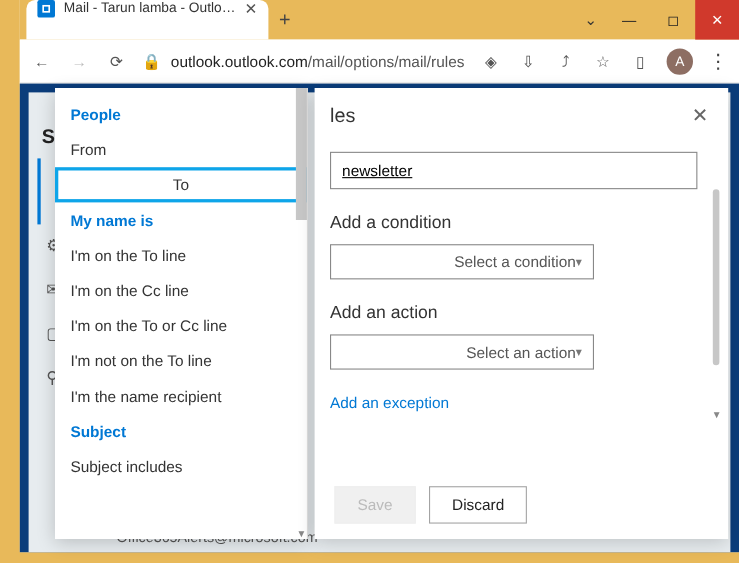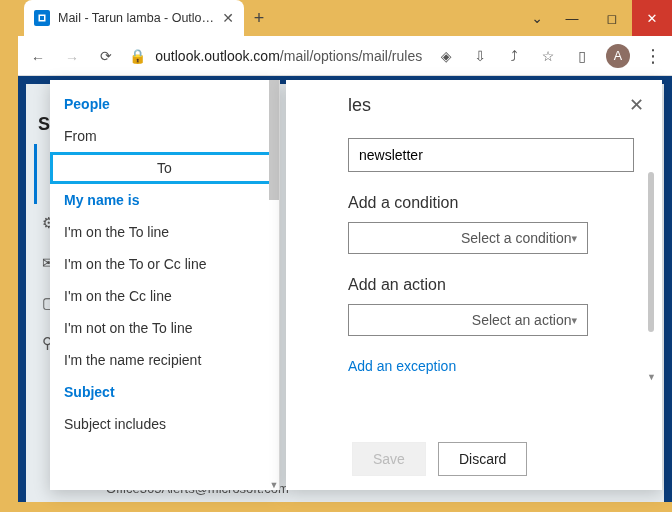--- a/index.html
+++ b/index.html
@@ -1,21 +1,21 @@
 <!DOCTYPE html>
 <html><head>
 <meta charset="utf-8">
 <style>
   * { box-sizing: border-box; margin: 0; padding: 0; }
   body { font-family: "Segoe UI", Arial, sans-serif; font-size: 14px; background: #e8b95a; width: 672px; height: 512px; overflow: hidden; }
   .window { position: absolute; left: 18px; top: 0; right: 0; bottom: 10px; background: #fff; }
   
   
   .titlebar { height: 36px; display: flex; align-items: stretch; background: #e8b95a; }
-  .tab { display: flex; align-items: center; background: #fff; border-radius: 8px 8px 0 0; padding: 0 10px; margin-left: 6px; width: 220px; gap: 8px; }
+  .tab { display: flex; align-items: flex-start; background: #fff; border-radius: 8px 8px 0 0; padding: 0 10px; margin-left: 6px; width: 220px; gap: 8px; }
   .favicon { width: 16px; height: 16px; background: #0078d4; display: flex; align-items: center; justify-content: center; border-radius: 2px; }
   .favicon svg { width: 10px; height: 10px; }
   .tab-title { flex: 1; overflow: hidden; white-space: nowrap; text-overflow: ellipsis; font-size: 12.5px; color: #333; }
   .tab-close { color: #555; font-size: 14px; cursor: pointer; }
   .newtab { width: 30px; display: flex; align-items: center; justify-content: center; color: #444; font-size: 18px; cursor: pointer; }
   .title-spacer { flex: 1; }
   .title-chevron { width: 30px; display: flex; align-items: center; justify-content: center; color: #333; font-size: 14px; }
   .win-btn { width: 40px; display: flex; align-items: center; justify-content: center; font-size: 13px; color: #222; }
   .win-close { background: #d0392c; color: #fff; }
   
@@ -41,28 +41,28 @@
   
   .dropdown { position: absolute; left: 32px; top: 80px; width: 230px; bottom: 12px; background: #fff; box-shadow: 0 4px 16px rgba(0,0,0,.2); border-right: 1px solid #ddd; overflow: hidden; }
   .dd-scroll { position: absolute; right: 0; top: 0; width: 10px; height: 120px; background: #c7c7c7; border-radius: 0; }
   .dd-scroll-bot { position: absolute; right: 0; bottom: 0; width: 10px; height: 10px; display: flex; align-items: center; justify-content: center; font-size: 9px; color: #888; }
   .dd-list { padding: 8px 0; overflow-y: auto; height: 100%; }
   .dd-hdr { color: #0078d4; font-weight: 600; padding: 8px 14px; font-size: 14px; }
   .dd-item { padding: 8px 14px; color: #333; font-size: 14px; cursor: pointer; }
   .dd-item.highlight { padding: 5px 11px; border: 3px solid #0ea5e9; text-align: center; }
   
   
-  .modal { position: absolute; left: 268px; top: 80px; right: 10px; bottom: 12px; background: #fff; box-shadow: 0 4px 16px rgba(0,0,0,.18); display: flex; flex-direction: column; padding-left: 48px; }
+  .modal { position: absolute; left: 268px; top: 80px; right: 10px; bottom: 12px; background: #fff; box-shadow: 0 4px 16px rgba(0,0,0,.18); display: flex; flex-direction: column; }
   .modal-header { display: flex; align-items: center; justify-content: space-between; padding: 14px 18px 4px 14px; }
   .modal-title { font-size: 18px; color: #333; }
   .modal-close { font-size: 18px; color: #666; cursor: pointer; }
   .modal-body { flex: 1; padding: 0 28px 0 14px; position: relative; overflow: hidden; }
   .modal-scroll { position: absolute; right: 8px; top: 52px; width: 6px; height: 160px; background: #c7c7c7; border-radius: 3px; }
   .modal-scroll-bot { position: absolute; right: 6px; bottom: 50px; font-size: 9px; color: #888; }
-  .input { width: 100%; border: 1px solid #888; padding: 8px 10px; font-size: 14px; margin-top: 18px; font-family: inherit; }
+  .input { width: 100%; border: 1px solid #888; padding: 8px 10px; font-size: 14px; margin-top: 18px; font-family: inherit; text-decoration: underline; }
   .sect-label { margin-top: 22px; font-size: 16px; color: #333; }
   .select { width: 240px; border: 1px solid #888; padding: 7px 10px; font-size: 14px; margin-top: 10px; color: #555; display: flex; align-items: center; justify-content: flex-end; cursor: pointer; }
   .select .chev { color: #777; font-size: 11px; }
   .link { color: #0078d4; margin-top: 22px; display: inline-block; cursor: pointer; font-size: 14px; }
   .modal-footer { display: flex; gap: 12px; padding: 10px 18px 14px; }
   .btn { padding: 8px 20px; font-size: 14px; cursor: pointer; border: 1px solid transparent; }
   .btn-save { background: #f0f0f0; color: #bbb; border-color: #eee; }
   .btn-discard { background: #fff; color: #222; border: 1px solid #a3a3a3; }
 </style>
 </head>
@@ -125,22 +125,22 @@
 
   <div class="dropdown">
     <div class="dd-scroll"></div>
     <div class="dd-scroll-bot">▼</div>
     <div class="dd-list">
       <div class="dd-hdr">People</div>
       <div class="dd-item">From</div>
       <div class="dd-item highlight">To</div>
       <div class="dd-hdr">My name is</div>
       <div class="dd-item">I'm on the To line</div>
+      <div class="dd-item">I'm on the Cc line</div>
       <div class="dd-item">I'm on the To or Cc line</div>
-      <div class="dd-item">I'm on the Cc line</div>
       <div class="dd-item">I'm not on the To line</div>
       <div class="dd-item">I'm the name recipient</div>
       <div class="dd-hdr">Subject</div>
       <div class="dd-item">Subject includes</div>
     </div>
   </div>
 
   <div class="modal">
     <div class="modal-header">
       <span class="modal-title">les</span>

